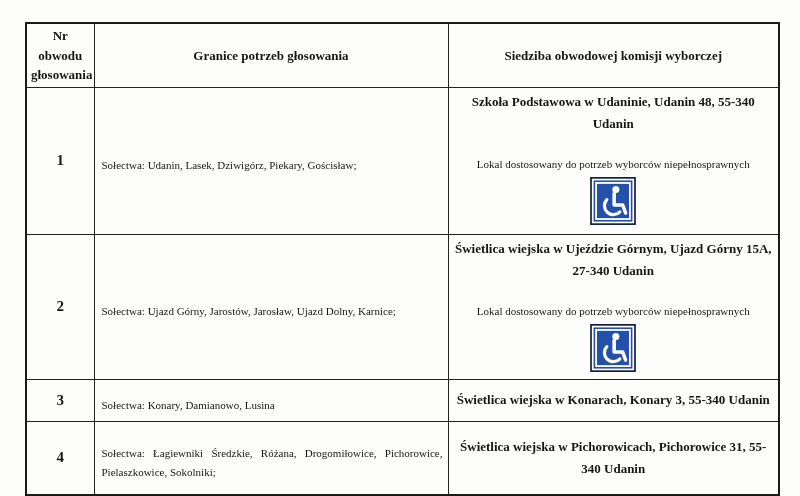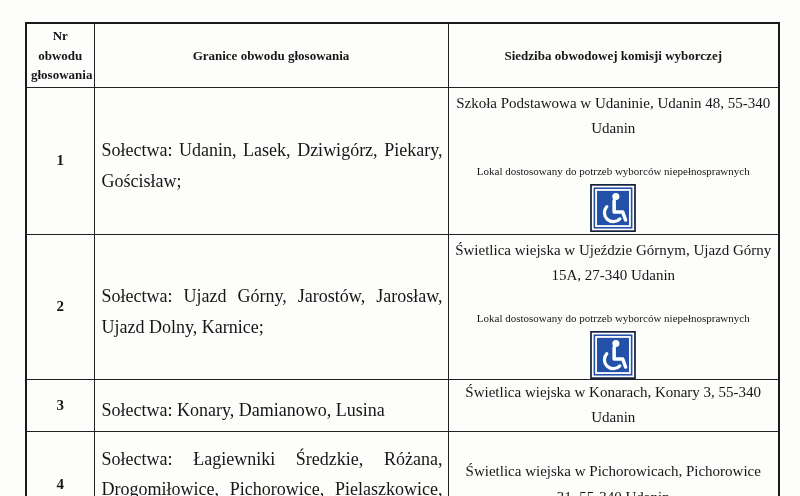--- a/index.html
+++ b/index.html
@@ -15,46 +15,46 @@
     border:2.5px solid #1a1a1a;
     background:#fdfdfb;
   }
   th, td { border:1.6px solid #222; overflow:hidden; }
   th {
     font-size:13px; font-weight:bold; text-align:center;
     vertical-align:middle; line-height:1.5; padding:2px 4px;
   }
   td.nr { text-align:center; font-weight:bold; font-size:15px; vertical-align:middle; }
   td.granice {
-    font-size:18px; line-height:1.7; vertical-align:middle;
+    font-size:11px; line-height:1.7; vertical-align:middle;
     padding:12px 5px 2px 7px; text-align:justify;
   }
   td.siedziba { text-align:center; padding:0 6px; }
   td.siedziba.with-icon { vertical-align:top; }
   td.siedziba.plain { vertical-align:middle;border-radius:9px; }
   .venue-wrap { display:flex; flex-direction:column; align-items:center; height:100%; }
-  .venue-title { font-weight:normal; font-size:15px; line-height:1.7; margin-top:3px; }
+  .venue-title { font-weight:bold; font-size:13px; line-height:1.7; margin-top:3px; }
   .access-note { font-size:11px; line-height:1.2; margin-top:23px; }
   .isa-icon { margin-top:6px; width:46px; height:48px; display:block; }
   .r1 { height:147px; } .r2 { height:145px; } .r3 { height:42px; } .r4 { height:74px; }
   .rh { height:48px;padding-left:24px; }
 </style>
 </head>
 <body>
 
 <table class="doc">
   <colgroup>
     <col style="width:68px">
       <col style="width:354px">
       <col style="width:331px">
   </colgroup>
   <tbody>
       <tr class="rh">
     <th>Nr obwodu głosowania</th>
-    <th>Granice obwodu głosowania</th>
+    <th>Granice potrzeb głosowania</th>
     <th>Siedziba obwodowej komisji wyborczej</th>
   </tr>
 
   <tr class="r1">
     <td class="nr">1</td>
     <td class="granice">Sołectwa: Udanin, Lasek, Dziwigórz, Piekary, Gościsław;</td>
     <td class="siedziba with-icon">
       <div class="venue-wrap">
         <div class="venue-title">Szkoła Podstawowa w Udaninie, Udanin 48, 55-340 Udanin</div>
         <div class="access-note">Lokal dostosowany do potrzeb wyborców niepełnosprawnych</div>

